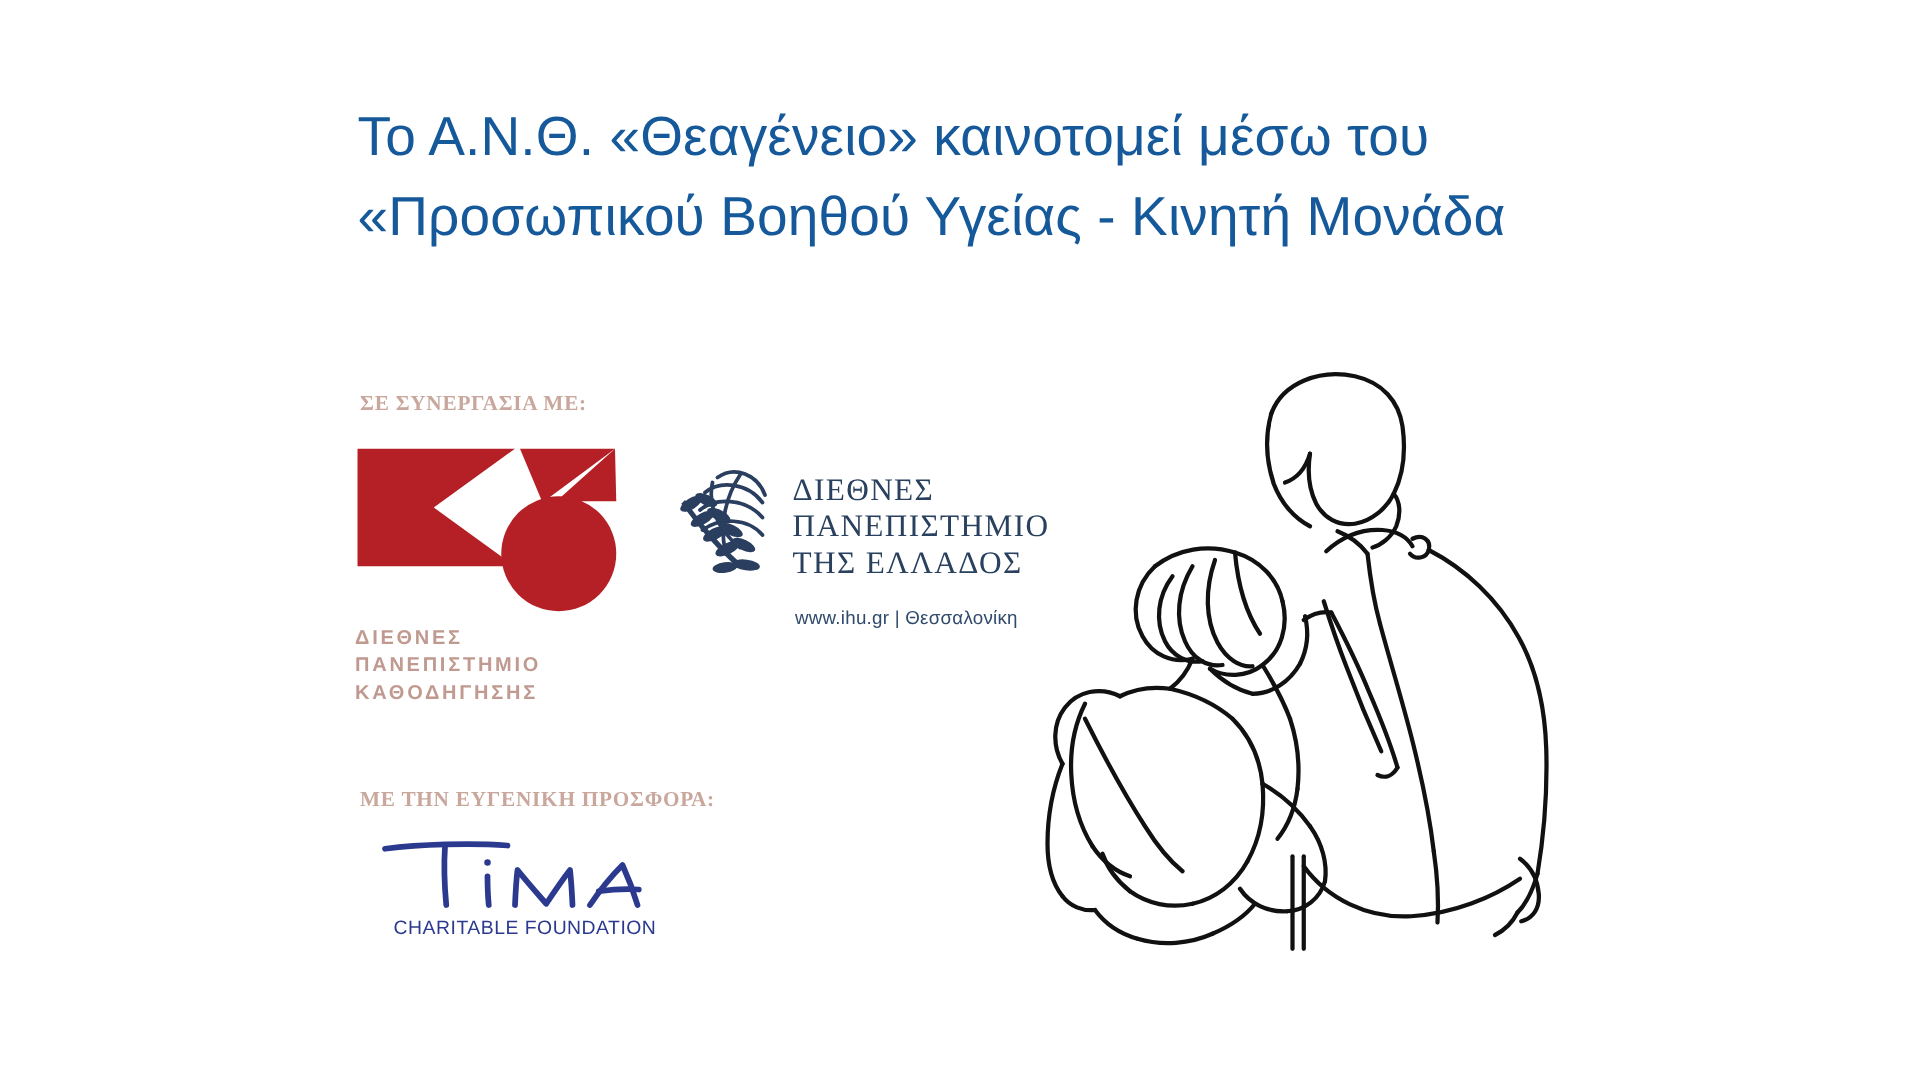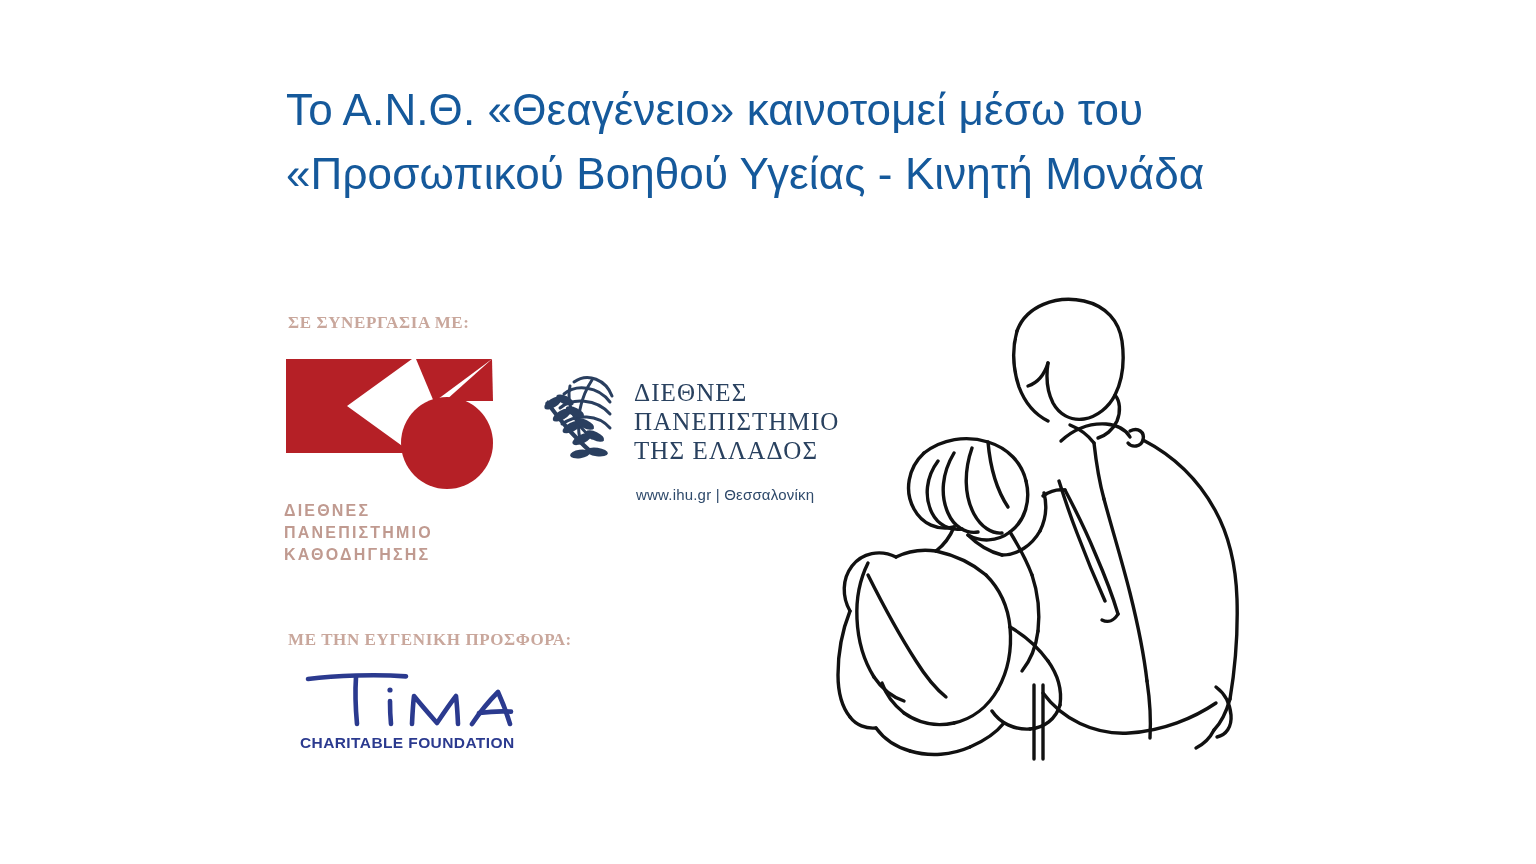--- a/index.html
+++ b/index.html
@@ -123,24 +123,24 @@
     left: 300px;
     top: 668px;
     width: 250px;
     height: 95px;
   }
   .tima-mark { width: 240px; height: 62px; }
   .tima-mark svg { display: block; }
   .tima-words {
     margin-top: 4px;
     width: 240px;
-    text-align: left;
+    text-align: center;
     font-family: "Liberation Sans", sans-serif;
     font-size: 15.5px;
-    font-weight: 700;
+    font-weight: 400;
     letter-spacing: 0.4px;
     color: #2b3a8f;
     white-space: nowrap;
   }
 
   
   .illustration {
     position: absolute;
     left: 812px;
     top: 283px;

